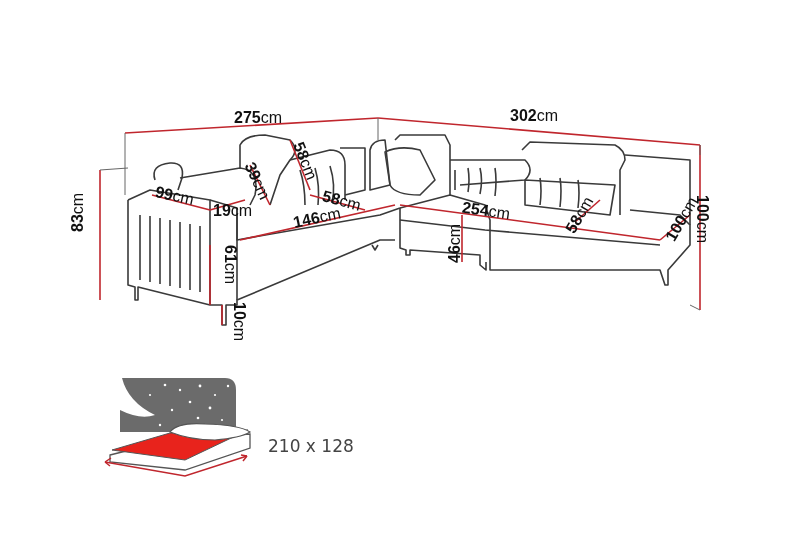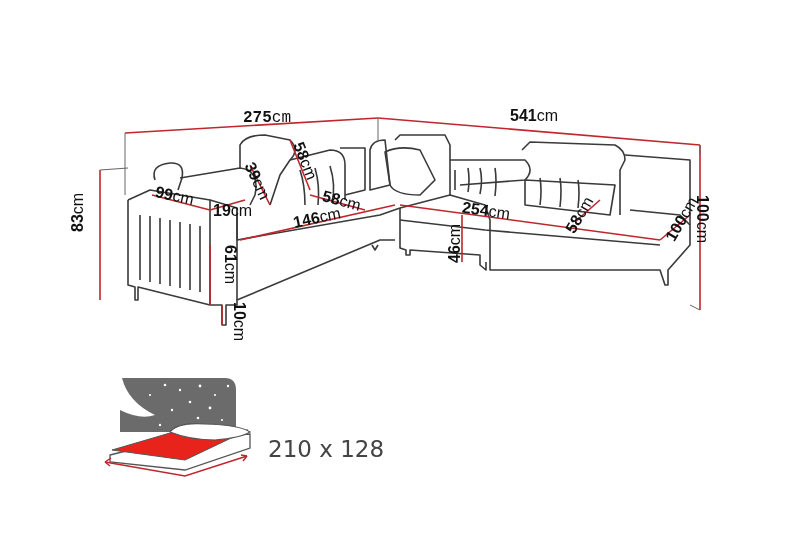--- a/index.html
+++ b/index.html
@@ -1,21 +1,21 @@
 <!DOCTYPE html>
 <html><head>
 <meta charset="utf-8">
 <style>
   html, body { margin:0; padding:0; background:#ffffff; }
   body { width:800px; height:533px; position:relative; overflow:hidden; font-family:"Liberation Sans", sans-serif; }
   #stage { position:absolute; left:0; top:0; width:800px; height:533px; }
   .lbl { position:absolute; font-family:"Liberation Sans", sans-serif; font-size:16px; color:#111; white-space:nowrap; line-height:1; }
   .lbl b { font-weight:bold; }
   .lbl .u { font-weight:normal; }
-  .bed-size { position:absolute; left:268px; top:436px; font-family:"DejaVu Sans", sans-serif; font-size:23px; color:#444;text-align:right; }
+  .bed-size { position:absolute; left:268px; top:436px; font-family:"DejaVu Sans", sans-serif; font-size:17px; color:#444;text-align:right; }
 </style>
 </head>
 <body>
 
 <svg id="stage" width="800" height="533" viewBox="0 0 800 533" xmlns="http://www.w3.org/2000/svg">
   <g fill="none" stroke="#3a3a3a" stroke-width="1.6" stroke-linejoin="round">
     <path d="M128 200 L128 285 L135 287 L135 300 L138 300 L138 287 L210 305 L222 305 L222 325 L226 325 L226 305 L237 305 L237 300 L380 240 L395 240"></path>
     <path d="M128 200 L150 190 L210 200 L210 305"></path>
     <path d="M210 200 L237 208 L237 300"></path>
     <path d="M237 208 L237 240 L380 215 L400 208"></path>
@@ -80,22 +80,22 @@
         <circle cx="160" cy="425" r="1.2"></circle>
     </g>
     <path d="M110 455 L170 440 L250 434 L250 448 L185 470 L110 462 Z" fill="#ffffff" stroke="#555" stroke-width="1.3"></path>
     <path d="M112 450 L170 433 L248 430 L185 460 Z" fill="#e8231c" stroke="#555" stroke-width="1"></path>
     <path d="M170 432 Q178 422 205 424 Q240 425 250 432 Q240 438 215 440 Q190 440 170 432 Z" fill="#ffffff" stroke="#555" stroke-width="1.2"></path>
     <path d="M105 462 L185 476 L247 456" fill="none" stroke="#c0262d" stroke-width="1.5"></path>
     <path d="M105 462 L111 458 M105 462 L110 466 M247 456 L241 455 M247 456 L243 461" stroke="#c0262d" stroke-width="1.5" fill="none"></path>
   </g>
 </svg>
 
-<div class="lbl" style="left:243px;top:110px;font-family:Liberation Mono, monospace;"><b>275</b><span class="u">cm</span></div>
-<div class="lbl" style="left:510px;top:108px;"><b>541</b><span class="u">cm</span></div>
+<div class="lbl" style="left:234px;top:110px;"><b>275</b><span class="u">cm</span></div>
+<div class="lbl" style="left:510px;top:108px;"><b>302</b><span class="u">cm</span></div>
 <div class="lbl" style="left:70px;top:232px;transform:rotate(-90deg);transform-origin:left top;"><b>83</b><span class="u">cm</span></div>
 <div class="lbl" style="left:710px;top:195px;transform:rotate(90deg);transform-origin:left top;"><b>100</b><span class="u">cm</span></div>
 <div class="lbl" style="left:155px;top:188px;transform:rotate(12deg);"><b>99</b><span class="u">cm</span></div>
 <div class="lbl" style="left:213px;top:203px;"><b>19</b><span class="u">cm</span></div>
 <div class="lbl" style="left:256px;top:160px;transform:rotate(65deg);transform-origin:left top;"><b>39</b><span class="u">cm</span></div>
 <div class="lbl" style="left:305px;top:140px;transform:rotate(68deg);transform-origin:left top;"><b>58</b><span class="u">cm</span></div>
 <div class="lbl" style="left:322px;top:193px;transform:rotate(15deg);"><b>58</b><span class="u">cm</span></div>
 <div class="lbl" style="left:293px;top:210px;transform:rotate(-12deg);"><b>146</b><span class="u">cm</span></div>
 <div class="lbl" style="left:462px;top:203px;transform:rotate(8deg);"><b>254</b><span class="u">cm</span></div>
 <div class="lbl" style="left:563px;top:228px;transform:rotate(-60deg);transform-origin:left top;"><b>58</b><span class="u">cm</span></div>

